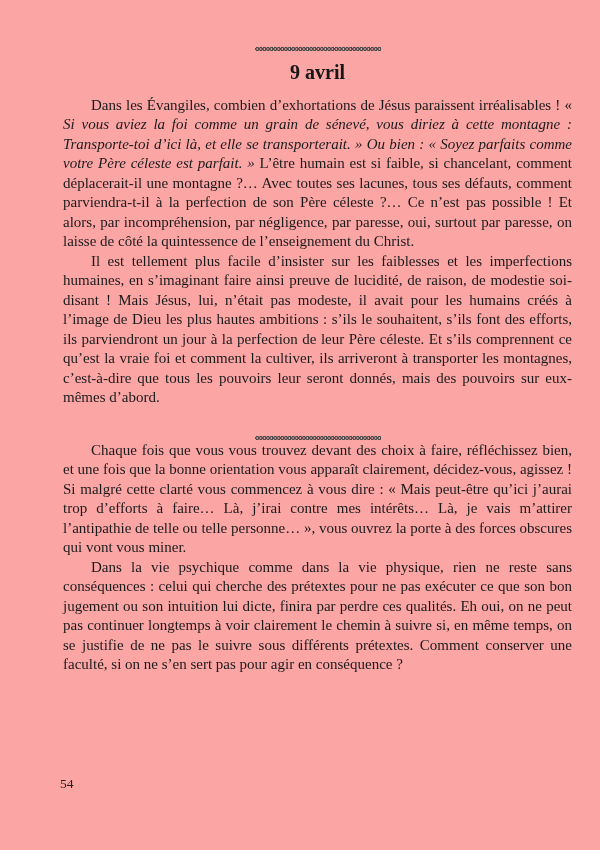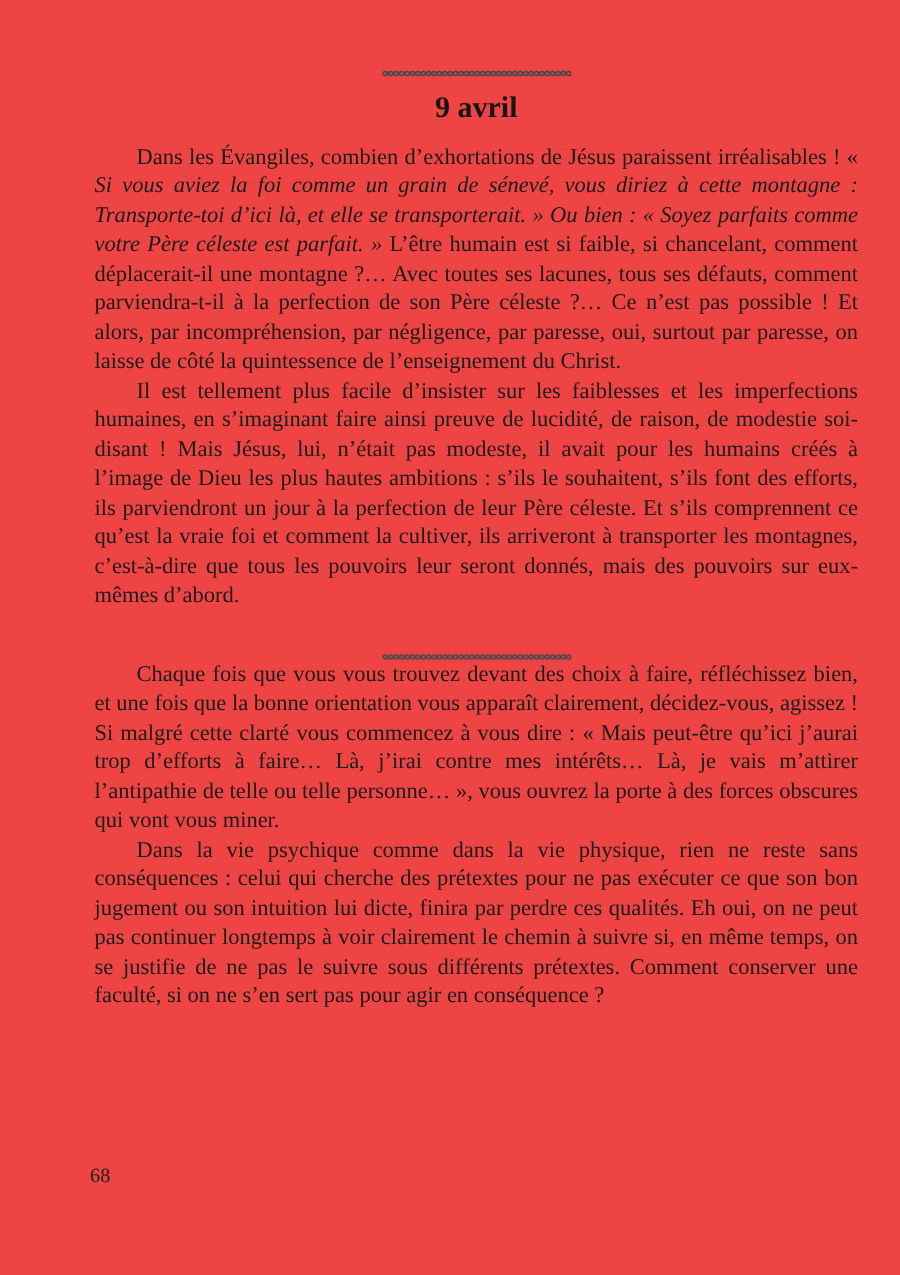--- a/index.html
+++ b/index.html
@@ -6,21 +6,21 @@
     margin: 0;
     padding: 0;
     background: #ffffff;
   }
   .page {
     position: relative;
     width: 600px;
     height: 850px;
     box-sizing: border-box;
     padding: 46px 28px 0 63px;
-    background: #ef4444;
+    background: #fca5a5;
     color: #1b1b1b;
     font-family: "Liberation Serif", "DejaVu Serif", serif;
     font-size: 15px;
     line-height: 19.5px;
     overflow: hidden;
   }
   .entry + .entry {
     margin-top: 27px;
   }
   .divider {
@@ -70,14 +70,14 @@
         <h2 class="entry-heading">9 avril</h2>
         <p class="body-paragraph"><span>Dans les Évangiles, combien d’exhortations de Jésus paraissent irréalisables ! « </span><em>Si vous aviez la foi comme un grain de sénevé, vous diriez à cette montagne : Transporte-toi d’ici là, et elle se transporterait. » Ou bien : « Soyez parfaits comme votre Père céleste est parfait. »</em><span> L’être humain est si faible, si chancelant, comment déplacerait-il une montagne ?… Avec toutes ses lacunes, tous ses défauts, comment parviendra-t-il à la perfection de son Père céleste ?… Ce n’est pas possible ! Et alors, par incompréhension, par négligence, par paresse, oui, surtout par paresse, on laisse de côté la quintessence de l’enseignement du Christ.</span></p>
         <p class="body-paragraph"><span>Il est tellement plus facile d’insister sur les faiblesses et les imperfections humaines, en s’imaginant faire ainsi preuve de lucidité, de raison, de modestie soi-disant ! Mais Jésus, lui, n’était pas modeste, il avait pour les humains créés à l’image de Dieu les plus hautes ambitions : s’ils le souhaitent, s’ils font des efforts, ils parviendront un jour à la perfection de leur Père céleste. Et s’ils comprennent ce qu’est la vraie foi et comment la cultiver, ils arriveront à transporter les montagnes, c’est-à-dire que tous les pouvoirs leur seront donnés, mais des pouvoirs sur eux-mêmes d’abord.</span></p>
       </section>
       <section class="entry">
         <div class="divider"></div>
         <p class="body-paragraph"><span>Chaque fois que vous vous trouvez devant des choix à faire, réfléchissez bien, et une fois que la bonne orientation vous apparaît clairement, décidez-vous, agissez ! Si malgré cette clarté vous commencez à vous dire : « Mais peut-être qu’ici j’aurai trop d’efforts à faire… Là, j’irai contre mes intérêts… Là, je vais m’attirer l’antipathie de telle ou telle personne… », vous ouvrez la porte à des forces obscures qui vont vous miner.</span></p>
         <p class="body-paragraph"><span>Dans la vie psychique comme dans la vie physique, rien ne reste sans conséquences : celui qui cherche des prétextes pour ne pas exécuter ce que son bon jugement ou son intuition lui dicte, finira par perdre ces qualités. Eh oui, on ne peut pas continuer longtemps à voir clairement le chemin à suivre si, en même temps, on se justifie de ne pas le suivre sous différents prétextes. Comment conserver une faculté, si on ne s’en sert pas pour agir en conséquence ?</span></p>
       </section>
     </main>
-  <div class="page-number">68</div>
+  <div class="page-number">54</div>
 </div>
 
 </body></html>

